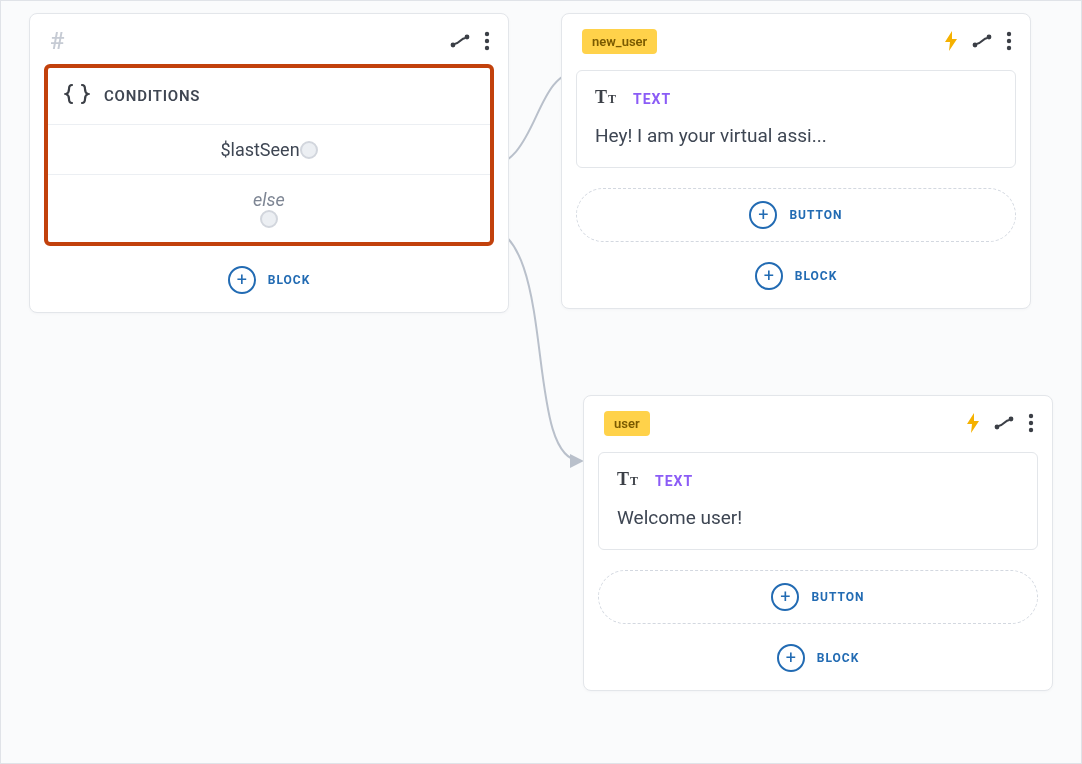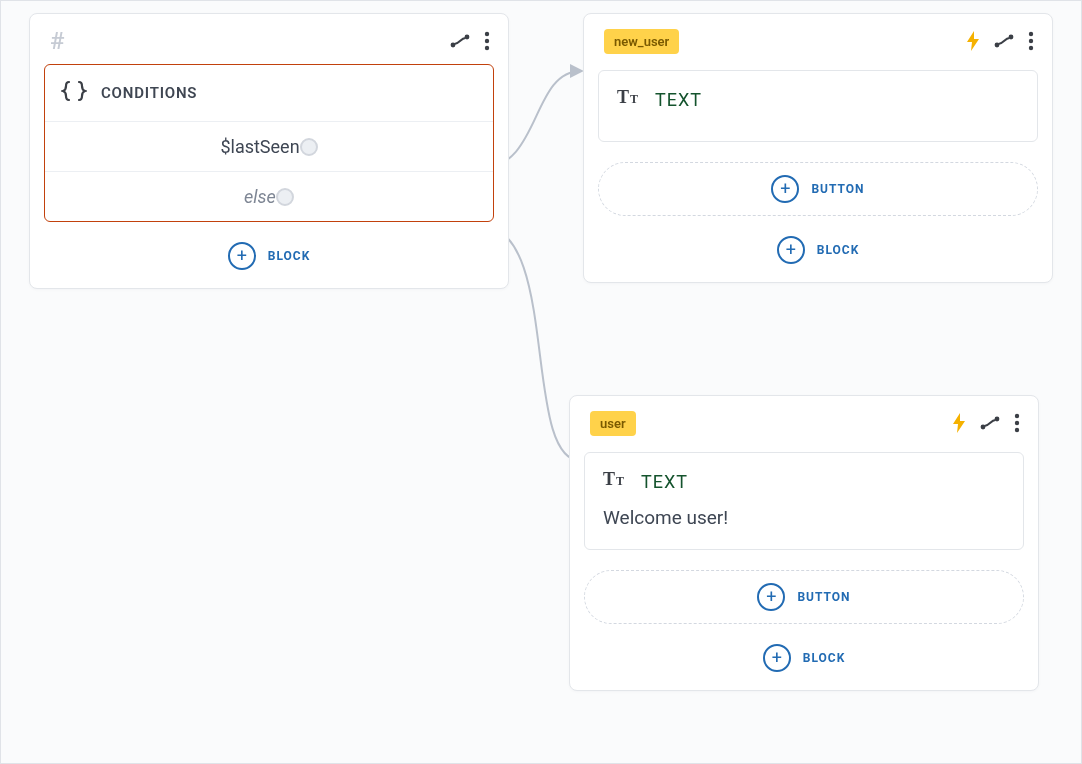--- a/index.html
+++ b/index.html
@@ -50,21 +50,21 @@
   }
   .header-icons {
     display: flex;
     align-items: center;
     gap: 14px;
     color: #444;
   }
   .header-icons .bolt { color: #f5b100; }
   .icon-btn svg { display: block; }
   .conditions-box {
-    border: 1px solid #c2410c;
+    border: 4px solid #c2410c;
     border-radius: 6px;
     overflow: hidden;
     margin-top: 4px;
   }
   .conditions-header {
     display: flex;
     align-items: center;
     gap: 14px;
     padding: 14px 16px;
     border-bottom: 1px solid #eceff3;
@@ -78,21 +78,21 @@
   .cond-row {
     display: flex;
     align-items: center;
     justify-content: center;
     padding: 14px 16px;
     border-bottom: 1px solid #eceff3;
     position: relative;
     color: #3e4653;
     font-size: 18px;
   }
-  .cond-row:last-child { border-bottom: none; }
+  .cond-row:last-child { border-bottom: none; flex-direction: column; }
   .cond-row.italic { font-style: italic; color: #7e8694; }
   .port {
     width: 18px; height: 18px;
     border-radius: 50%;
     border: 2px solid #d2d6dd;
     background: #eceff3;
   }
   .add-action {
     display: flex;
     align-items: center;
@@ -129,34 +129,34 @@
     padding: 16px 18px 18px 18px;
     margin-top: 10px;
   }
   .text-card-header {
     display: flex;
     align-items: center;
     gap: 12px;
     margin-bottom: 12px;
   }
   .text-card-header .tlabel {
-    color: #14532d;
-    font-size: 18px;
-    font-weight: 400;
+    color: #8b5cf6;
+    font-size: 14px;
+    font-weight: 700;
     letter-spacing: 1px;
   }
   .text-card-body {
     color: #3e4653;
     font-size: 19px;
     line-height: 1.35;
   }
   
   #node-left { left: 28px; top: 12px; width: 480px; }
-  #node-right-1 { left: 582px; top: 12px; width: 470px; }
-  #node-right-2 { left: 568px; top: 394px; width: 470px; }
+  #node-right-1 { left: 560px; top: 12px; width: 470px; }
+  #node-right-2 { left: 582px; top: 394px; width: 470px; }
 </style>
 </head>
 <body>
 
 <svg class="connectors">
   <defs>
     <marker id="arrow" viewBox="0 0 10 10" refX="8" refY="5" markerWidth="7" markerHeight="7" orient="auto-start-reverse">
       <path d="M 0 0 L 10 5 L 0 10 z" fill="#b9c0cb"></path>
     </marker>
   </defs>
@@ -240,20 +240,21 @@
   <div class="text-card">
     <div class="text-card-header">
       <span>
         <svg width="26" height="20" viewBox="0 0 26 20">
             <text x="0" y="16" font-family="Georgia,serif" font-weight="700" font-size="18" fill="#3b3f46">T</text>
             <text x="13" y="16" font-family="Georgia,serif" font-weight="700" font-size="12" fill="#3b3f46">T</text>
           </svg>
       </span>
       <span class="tlabel">TEXT</span>
     </div>
+    <div class="text-card-body">Hey! I am your virtual assi...</div>
   </div>
 
   <div class="add-action dashed">
     <span class="plus-circle">+</span>
     <span class="act-label">BUTTON</span>
   </div>
 
   <div class="add-action">
     <span class="plus-circle">+</span>
     <span class="act-label">BLOCK</span>

